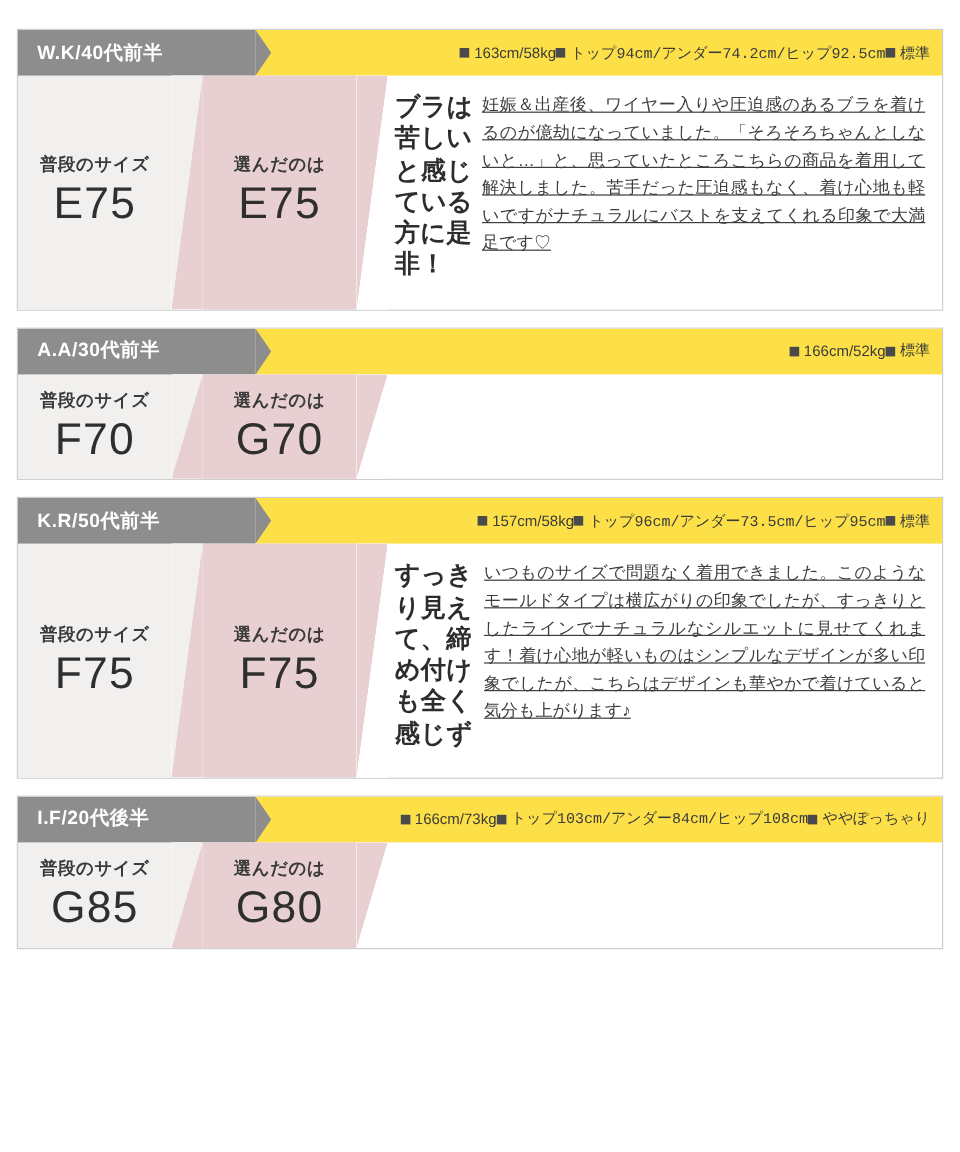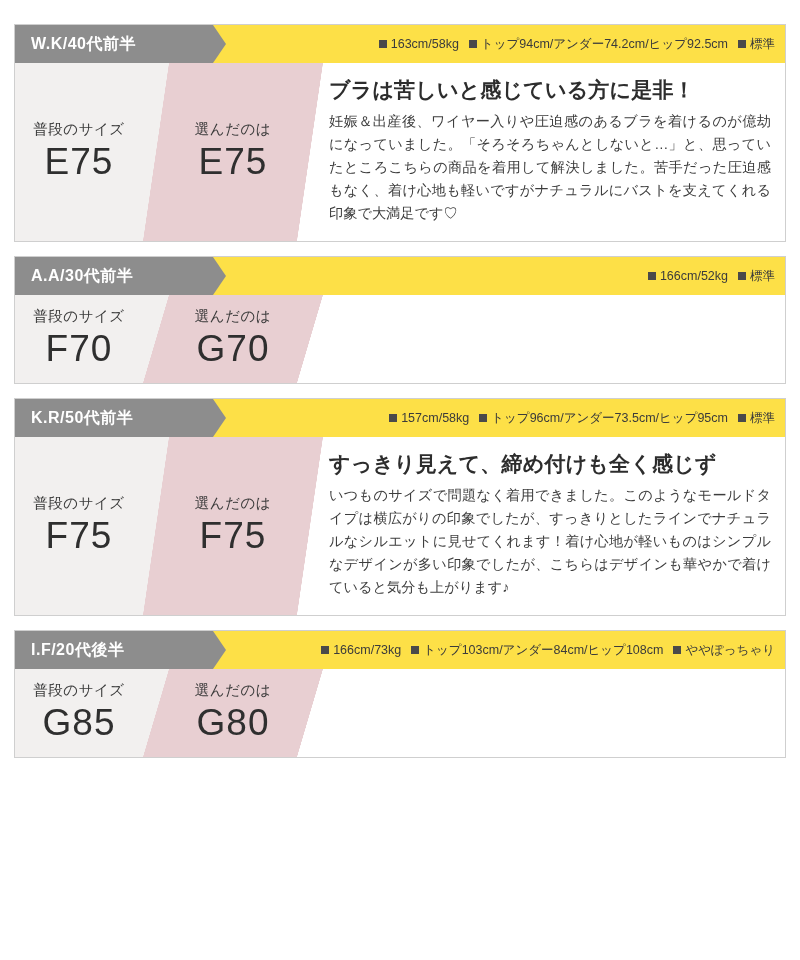--- a/index.html
+++ b/index.html
@@ -82,21 +82,21 @@
   }
   .spec .sq {
     display: inline-block;
     width: 8px;
     height: 8px;
     background: #4a4a4a;
     margin-right: 4px;
     flex: none;
   }
   .spec + .spec {
-    margin-left: 10px;
+    font-family: Liberation Mono, monospace;
   }
 
   
   .rev-body {
     display: flex;
     align-items: stretch;
   }
 
   .size-col {
     width: 128px;
@@ -110,21 +110,21 @@
   }
   .size-col.usual {
     background: #f2f0ef;
   }
   .size-col.chosen {
     background: #e8cfd2;
     position: relative;
   }
   .size-label {
     font-size: 14.5px;
-    font-weight: normal;
+    font-weight: bold;
     color: #3a3a3a;
     margin-bottom: 4px;
     letter-spacing: 0.5px;
   }
   .size-value {
     font-size: 37px;
     font-weight: normal;
     color: #2f2f2f;
     line-height: 1.05;
     letter-spacing: 1px;
@@ -143,37 +143,37 @@
     position: absolute;
     inset: 0;
     background: linear-gradient(to bottom right, var(--from) 0 49.6%, var(--to) 50.4% 100%);
   }
 
   .text-col {
     flex: 1;
     box-sizing: border-box;
     padding: 14px 14px 16px 6px;
     display: flex;
-    flex-direction: column;
     justify-content: center;
   }
   .rev-title {
     font-size: 21px;
     font-weight: bold;
     color: #2d2d2d;
     line-height: 1.25;
     margin: 0 0 7px 0;
     letter-spacing: 0.2px;
   }
   .rev-text {
     font-size: 14.2px;
     line-height: 1.62;
     color: #3d3d3d;
     margin: 0;
     text-align: justify;
+    text-decoration: underline;
   }
 </style>
 </head>
 <body>
 
 <div class="page">
 
   <section class="review">
     <div class="rev-head">
       <div class="rev-head-name">W.K/40代前半</div>

